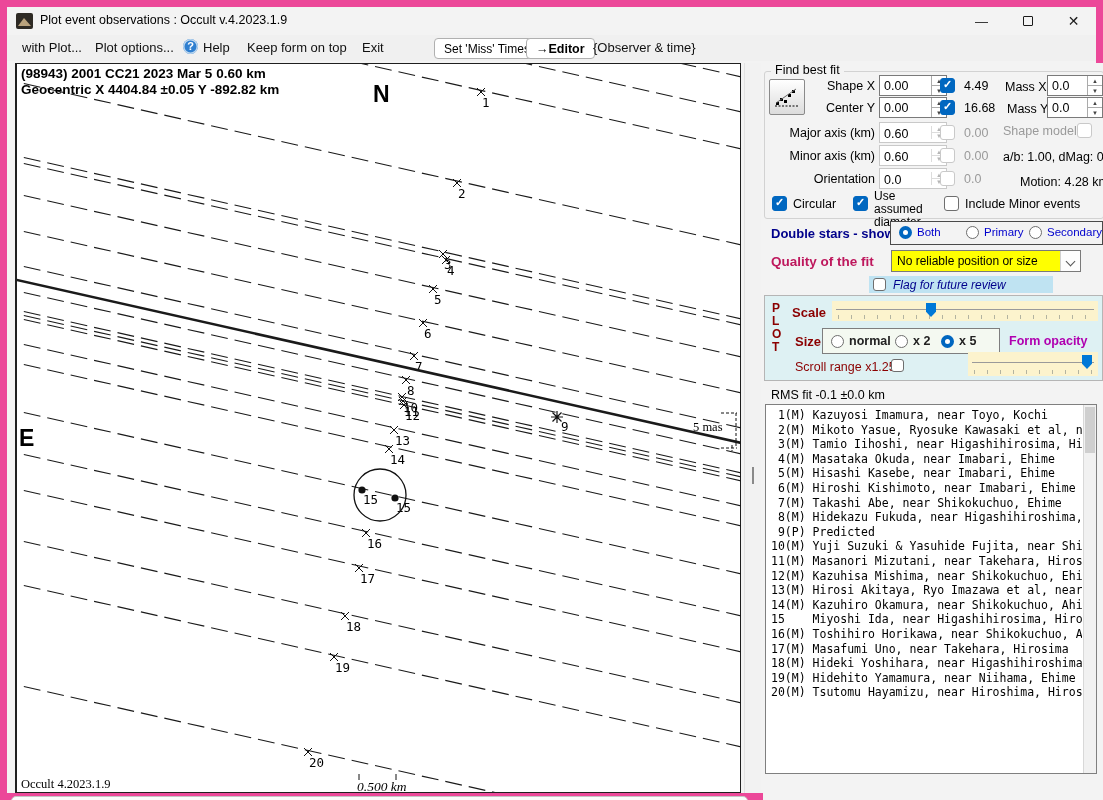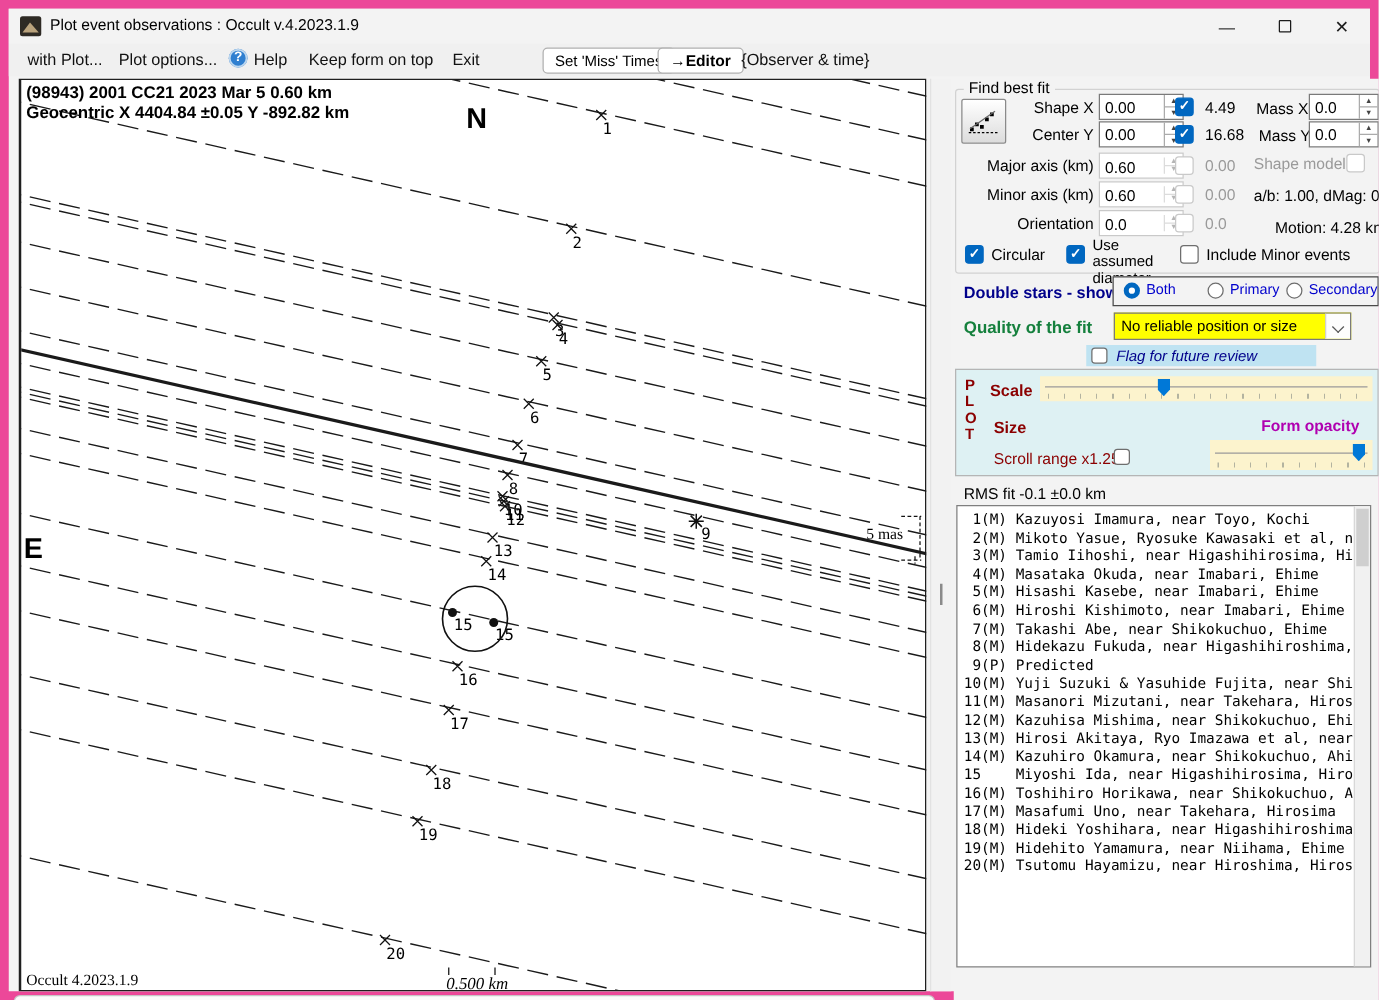--- a/index.html
+++ b/index.html
@@ -60,21 +60,21 @@
 
   .cb { position:absolute; width:15px; height:15px; border:1px solid #6e6e6e; border-radius:3px; background:#fff; }
   .cb.checked { background:#0067c0; border-color:#0067c0; }
   .cb.checked::after { content:"✓"; position:absolute; left:2px; top:-1px; color:#fff; font-size:11px; font-weight:bold; }
   .cb.dis { border-color:#c9c9c9; }
   .cb.small { width:13px; height:13px; }
 
   .radio { position:absolute; width:13px; height:13px; border:1px solid #6e6e6e; border-radius:50%; background:#fff; }
   .radio.sel { border:4px solid #0067c0; }
 
-  .navy { color:#00008b; } .green { color:#15803d; } .maroon { color:#8b0000; }
+  .navy { color:#00008b; } .green { color:#be185d; } .maroon { color:#8b0000; }
   .magenta { color:#b000b0; } .blue { color:#0000cd; }
   .bold { font-weight:bold; }
 
   .dblbox { position:absolute; left:127px; top:158px; width:213px; height:24px; border:1px solid #4a4a4a; background:#f3f3f3; }
   .combo { position:absolute; left:128px; top:187px; width:190px; height:22px; border:1px solid #7a7a7a; background:#ffff00;padding-left:31px; }
   .combo .ctext { position:absolute; left:5px; top:3px; font-size:12px; white-space:nowrap; }
   .combo .carrow { position:absolute; right:0; top:0; width:20px; height:20px; background:#fdfdfd; border-left:1px solid #d0d0d0; }
   .combo .carrow::after { content:""; position:absolute; left:6px; top:7px; width:6px; height:6px;
      border-left:1.5px solid #555; border-bottom:1.5px solid #555; transform:rotate(-45deg); }
   .flagbg { position:absolute; left:106px; top:213px; width:184px; height:17px; background:#bfe3f2; }
@@ -338,20 +338,28 @@
       <div class="pl" style="top:44px">T</div>
 
       <div class="lbl bold maroon" style="left:27px;top:9px;font-size:13px">Scale</div>
       <div class="slider" style="left:67px;top:5px;width:266px;height:20px">
         <div class="track"></div>
         <div class="ticks"></div>
         <div class="sthumb" style="left:94px"></div>
       </div>
 
       <div class="lbl bold maroon" style="left:30px;top:38px;font-size:13px">Size</div>
+      <div class="sizebox">
+        <div class="radio" style="left:8px;top:6px"></div>
+        <div class="lbl" style="left:26px;top:5px">normal</div>
+        <div class="radio" style="left:72px;top:6px"></div>
+        <div class="lbl" style="left:90px;top:5px">x 2</div>
+        <div class="radio sel" style="left:118px;top:6px"></div>
+        <div class="lbl" style="left:136px;top:5px">x 5</div>
+      </div>
       <div class="lbl bold magenta" style="left:244px;top:38px;font-size:12.5px">Form opacity</div>
 
       <div class="lbl maroon bold" style="left:30px;top:64px;font-size:12.5px;font-weight:normal">Scroll range x1.25</div>
       <div class="cb small" style="left:126px;top:63px"></div>
       <div class="slider" style="left:203px;top:56px;width:130px;height:24px">
         <div class="track" style="top:10px"></div>
         <div class="ticks"></div>
         <div class="sthumb" style="left:114px;top:3px"></div>
       </div>
     </div>

